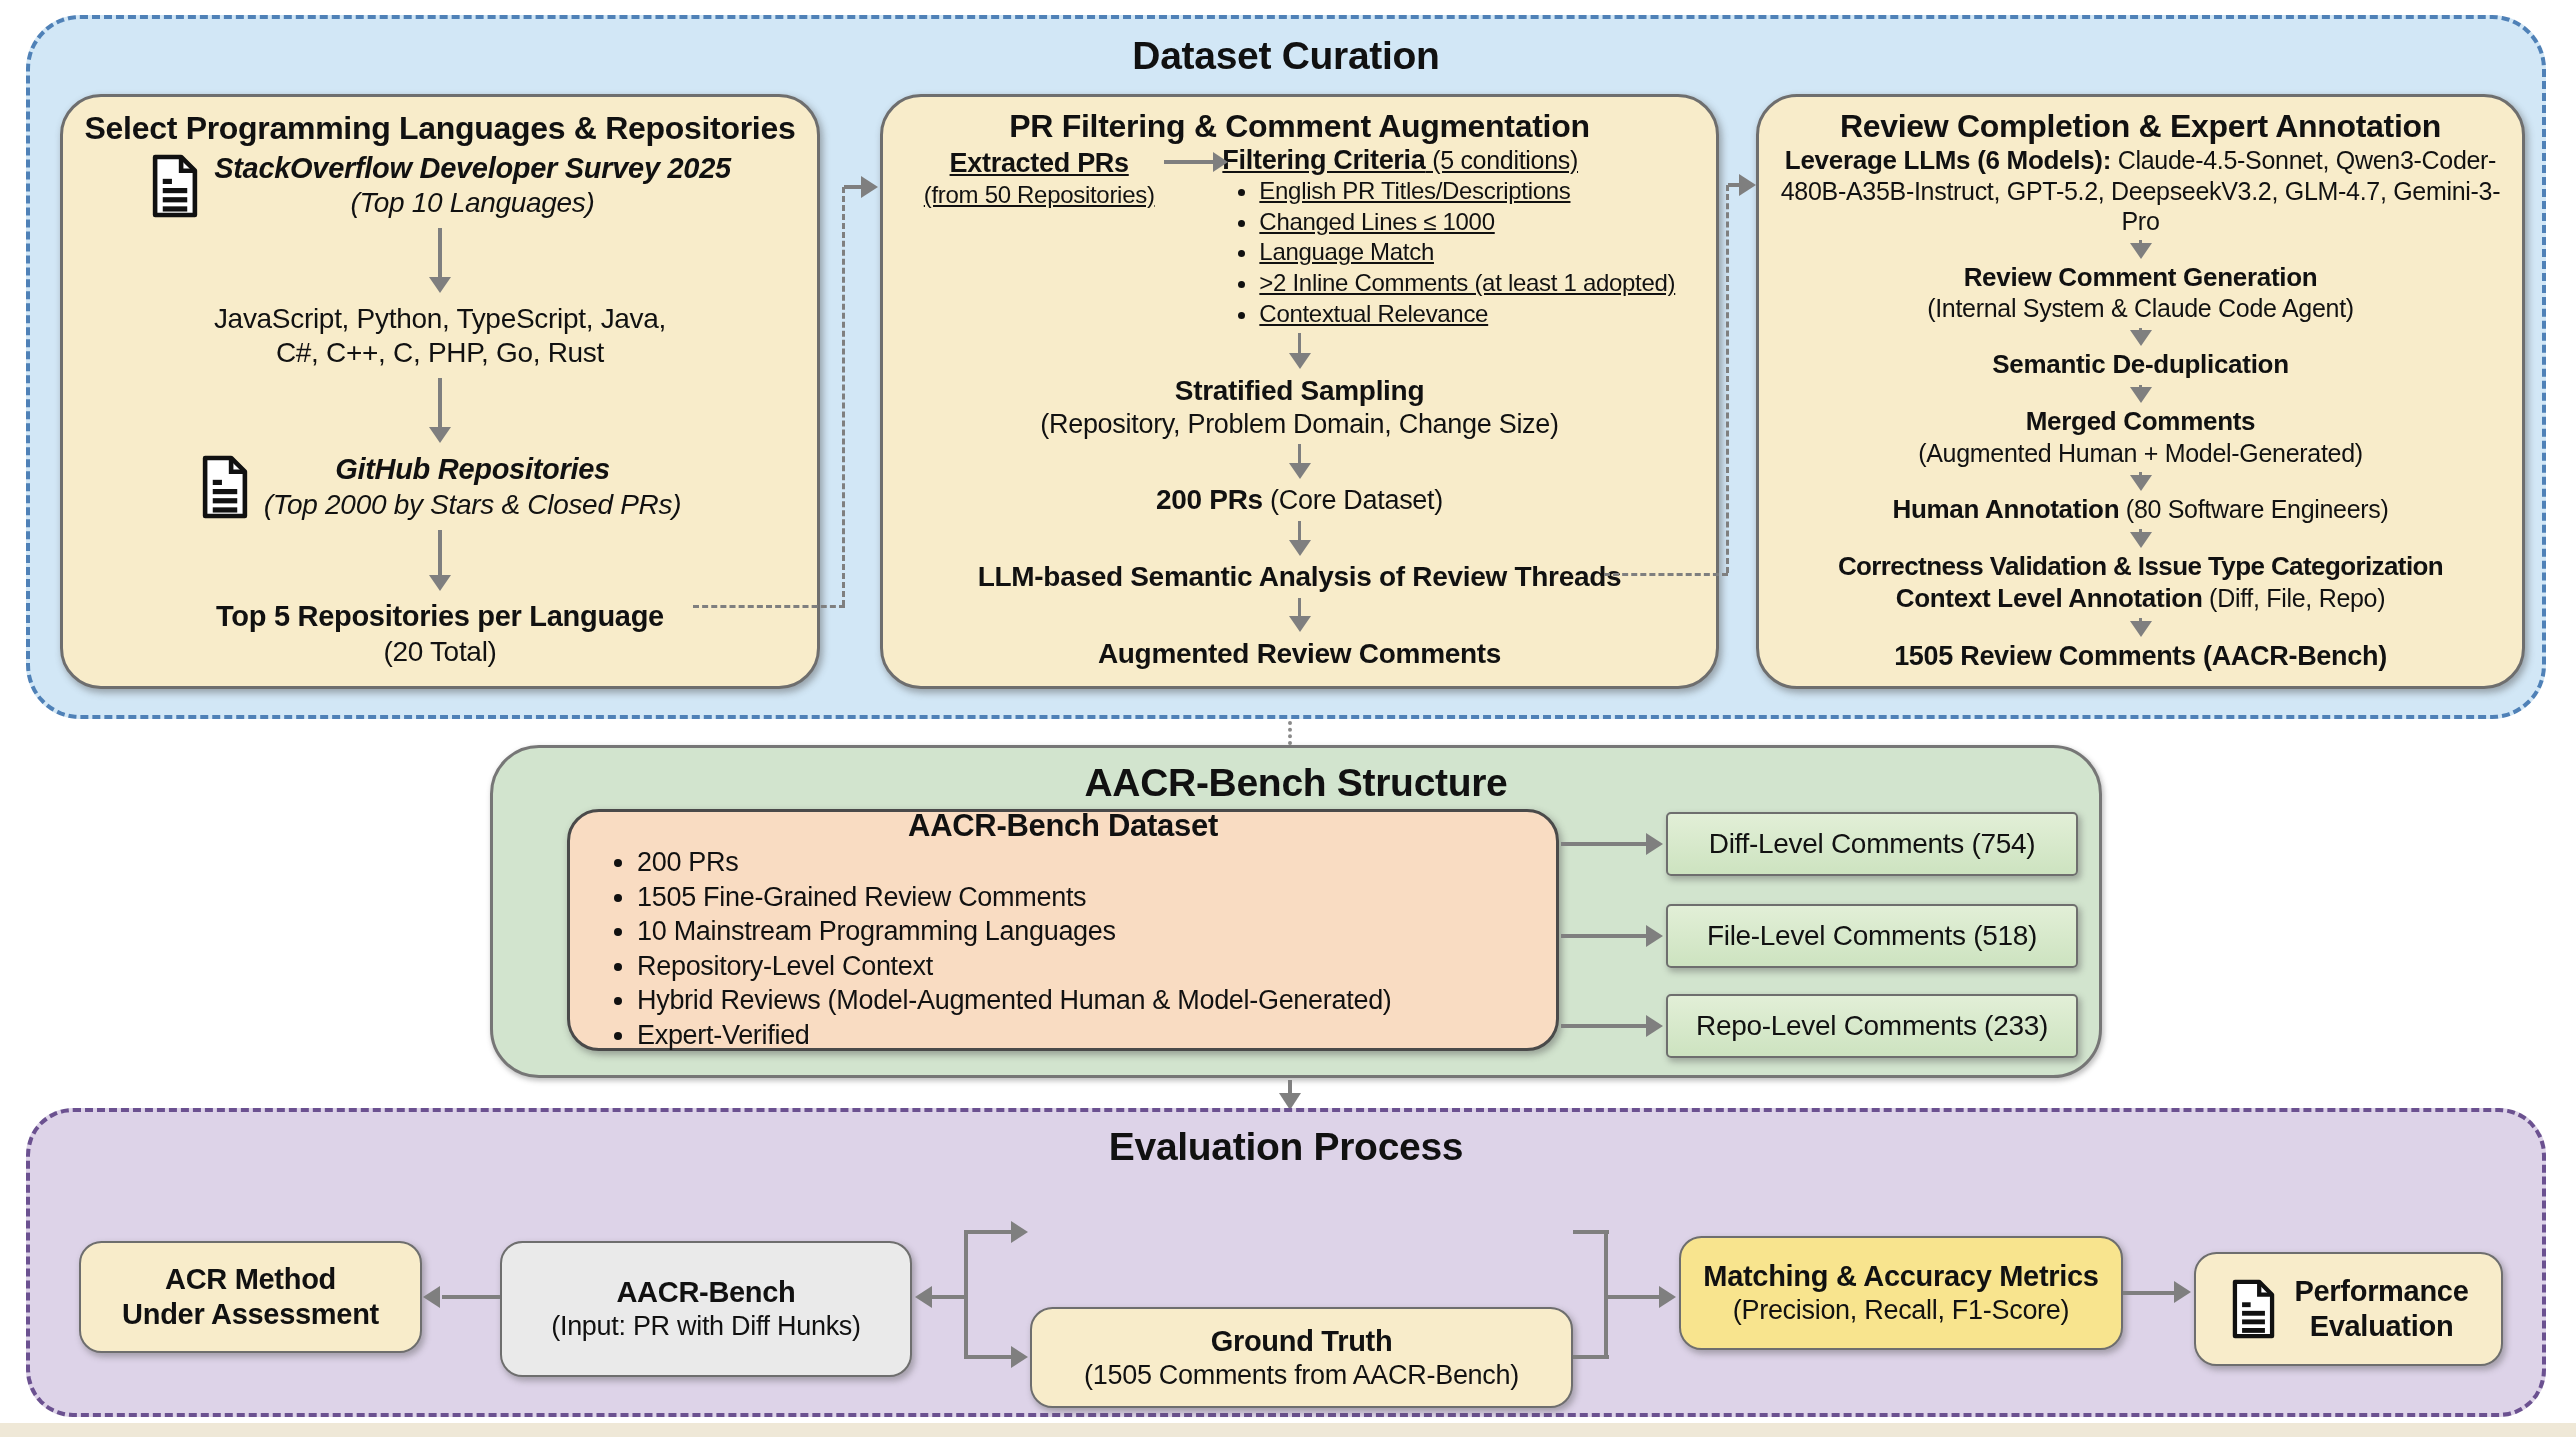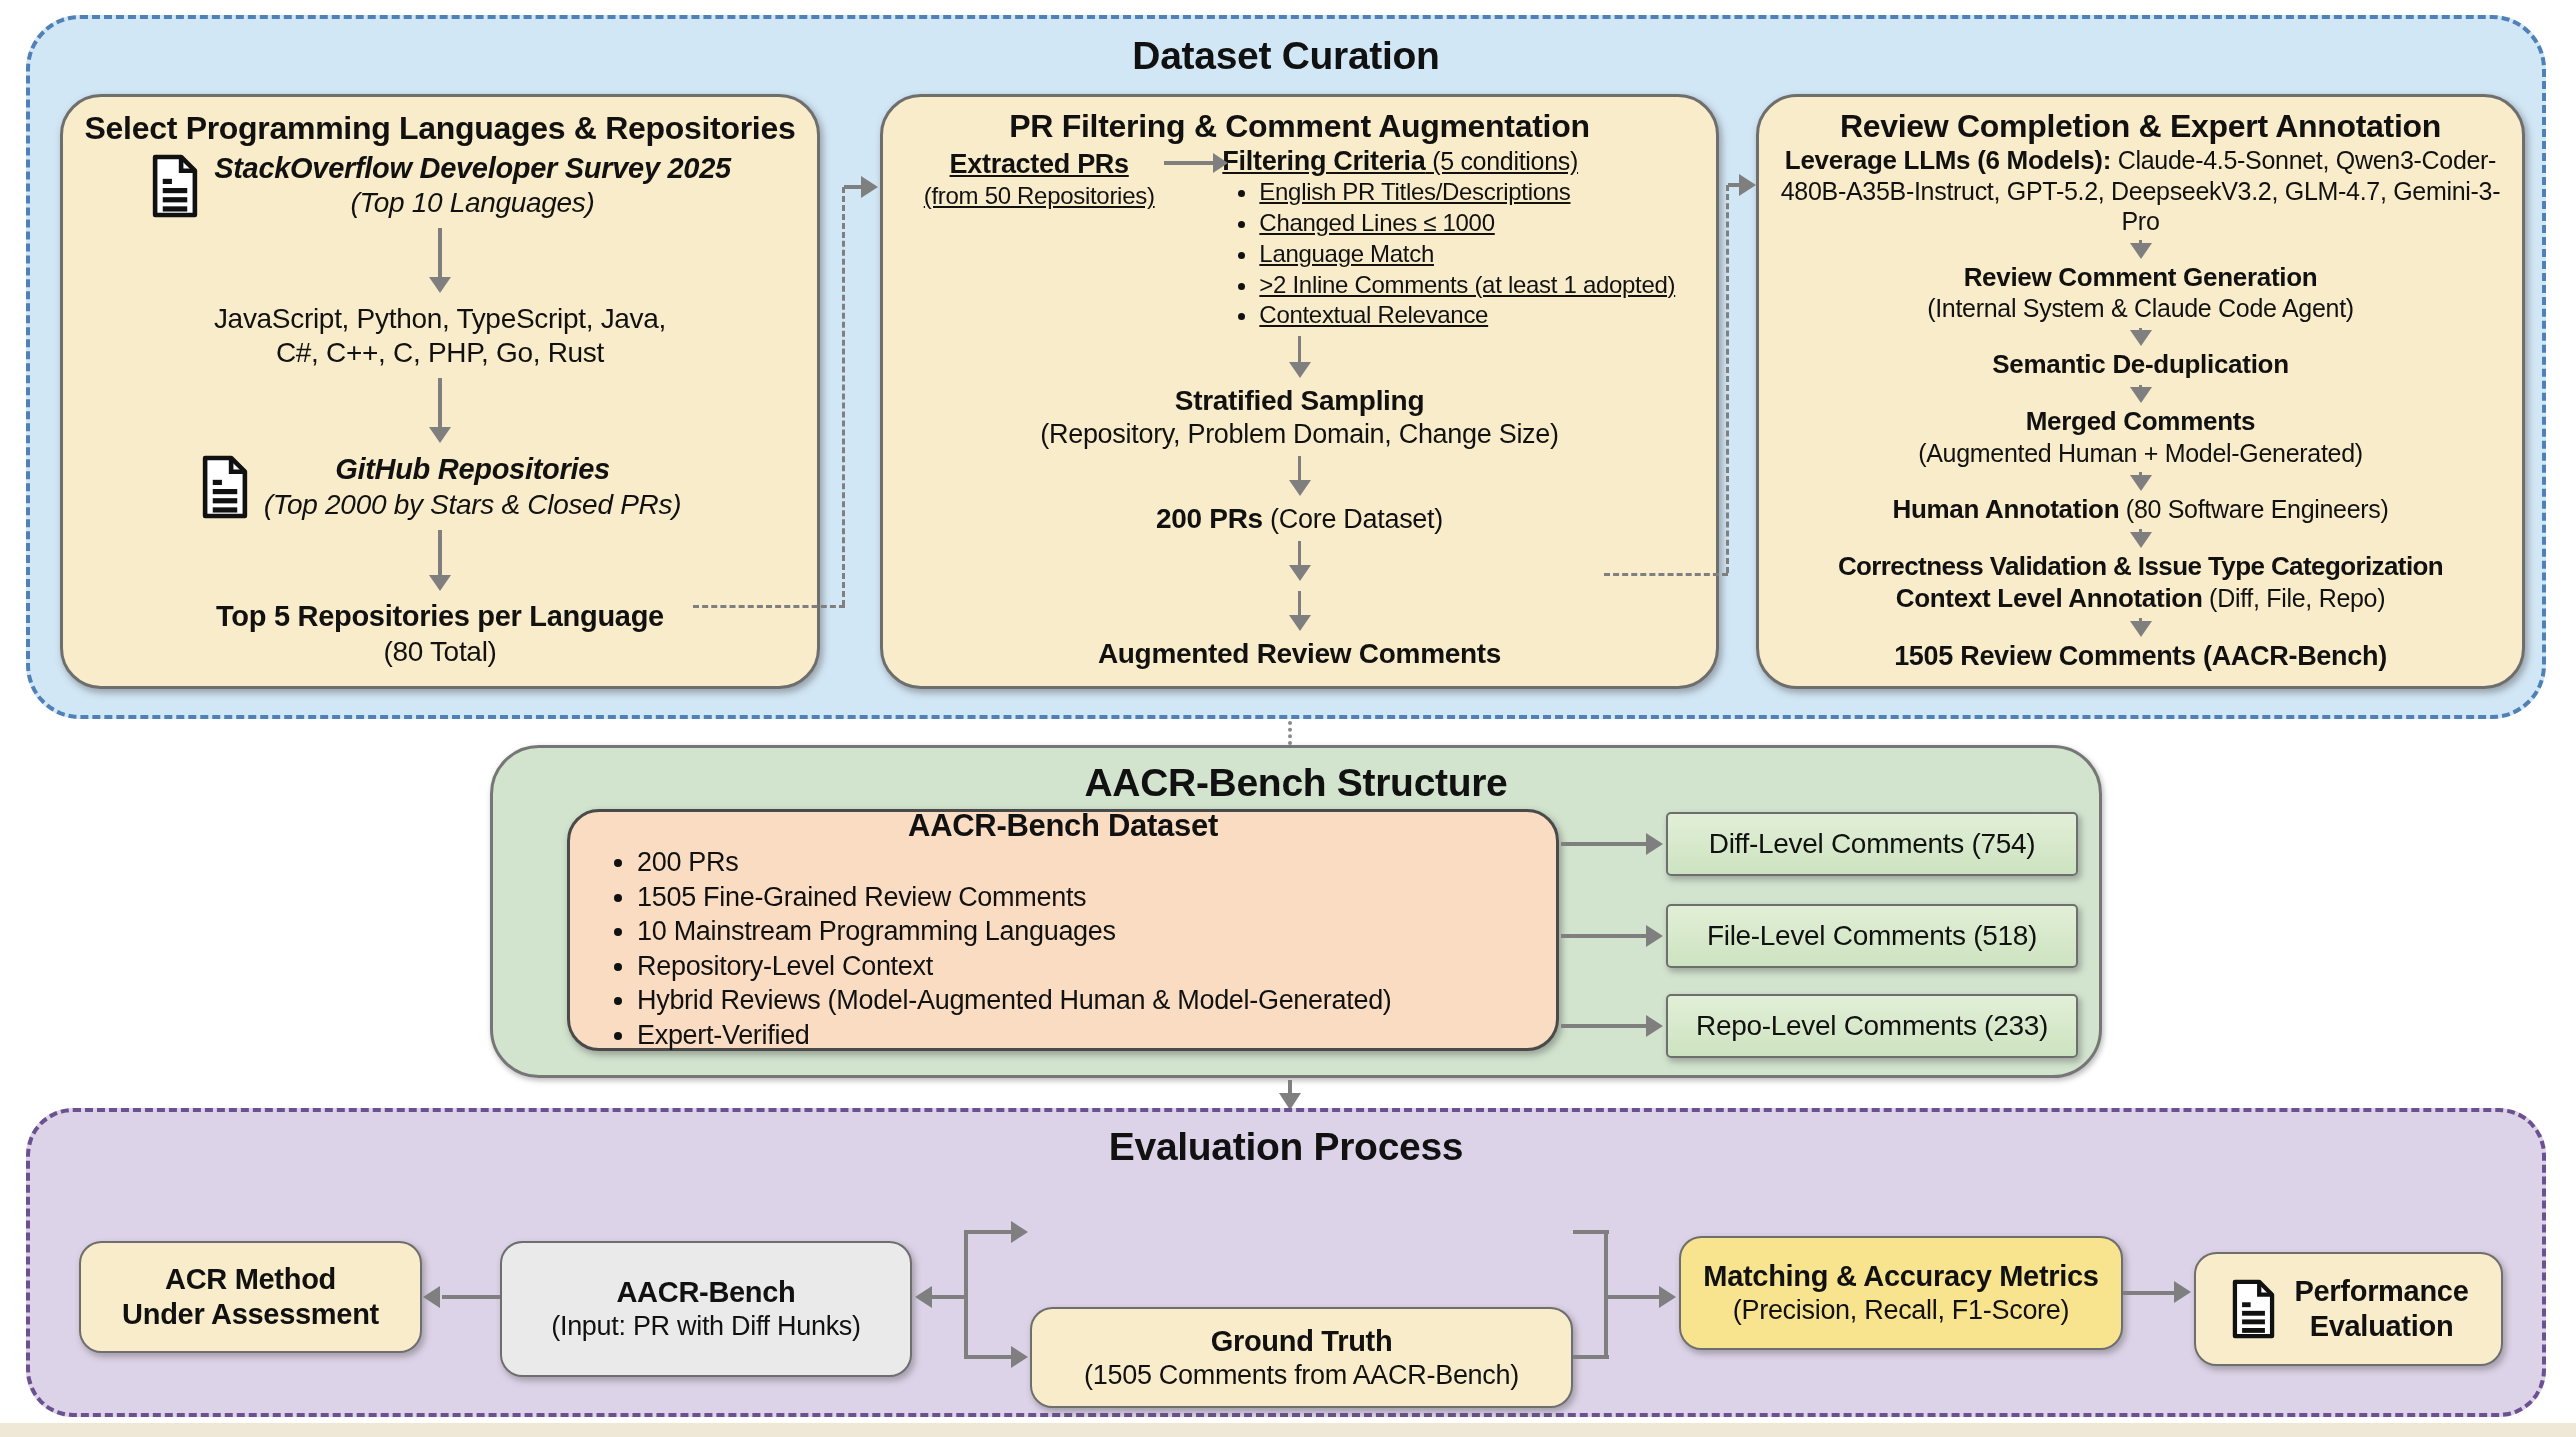--- a/index.html
+++ b/index.html
@@ -99,21 +99,21 @@
         <line x1="9" y1="36" x2="25" y2="36" stroke="#111" stroke-width="3.4"></line>
       </svg>
       <div class="ctr fs30">
         <div class="t-b" style="font-size:29px;">GitHub Repositories</div>
         <div>(Top 2000 by Stars &amp; Closed PRs)</div>
       </div>
     </div>
     <div class="va" style="height:45px;"></div>
     <div class="ctr fs30">
       <div class="t-b" style="font-size:29px;">Top 5 Repositories per Language</div>
-      <div>(80 Total)</div>
+      <div>(20 Total)</div>
     </div>
   </div>
 
   <div class="box panel" style="left:880px;top:94px;width:839px;height:595px;padding:11.2px 13px 15px 13px;">
     <div class="box-title">PR Filtering &amp; Comment Augmentation</div>
     <div style="display:flex;align-items:flex-start;gap:9.4px;text-decoration:underline;">
       <div class="ctr" style="font-size:24px;margin-top:1.9px;">
         <div class="t-b" style="font-size:27px;">Extracted PRs</div>
         <div>(from 50 Repositories)</div>
       </div>
@@ -130,20 +130,21 @@
       </div>
     </div>
     <div class="va" style="height:26px;"></div>
     <div class="ctr fs29">
       <div class="t-b" style="font-size:28px;">Stratified Sampling</div>
       <div>(Repository, Problem Domain, Change Size)</div>
     </div>
     <div class="va" style="height:24px;"></div>
     <div class="ctr fs29"><span class="t-b" style="font-size:28px;">200 PRs</span><span> (Core Dataset)</span></div>
     <div class="va" style="height:24px;"></div>
+    <div class="ctr t-b" style="font-size:28px;">LLM-based Semantic Analysis of Review Threads</div>
     <div class="va" style="height:24px;"></div>
     <div class="ctr t-b" style="font-size:28px;">Augmented Review Comments</div>
   </div>
 
   <div class="box panel" style="left:1756px;top:94px;width:769px;height:595px;padding:11.2px 13px 13px 13px;">
     <div class="box-title">Review Completion &amp; Expert Annotation</div>
     <div class="ctr" style="font-size:25px;line-height:1.2;"><span class="t-b" style="font-size:26px;">Leverage LLMs (6 Models):</span><span> Claude-4.5-Sonnet, Qwen3-Coder-480B-A35B-Instruct, GPT-5.2, DeepseekV3.2, GLM-4.7, Gemini-3-Pro</span></div>
     <div class="va" style="height:7.5px;margin-bottom:19px;"></div>
     <div class="ctr" style="font-size:25px;">
       <div class="t-b" style="font-size:26px;">Review Comment Generation</div>

